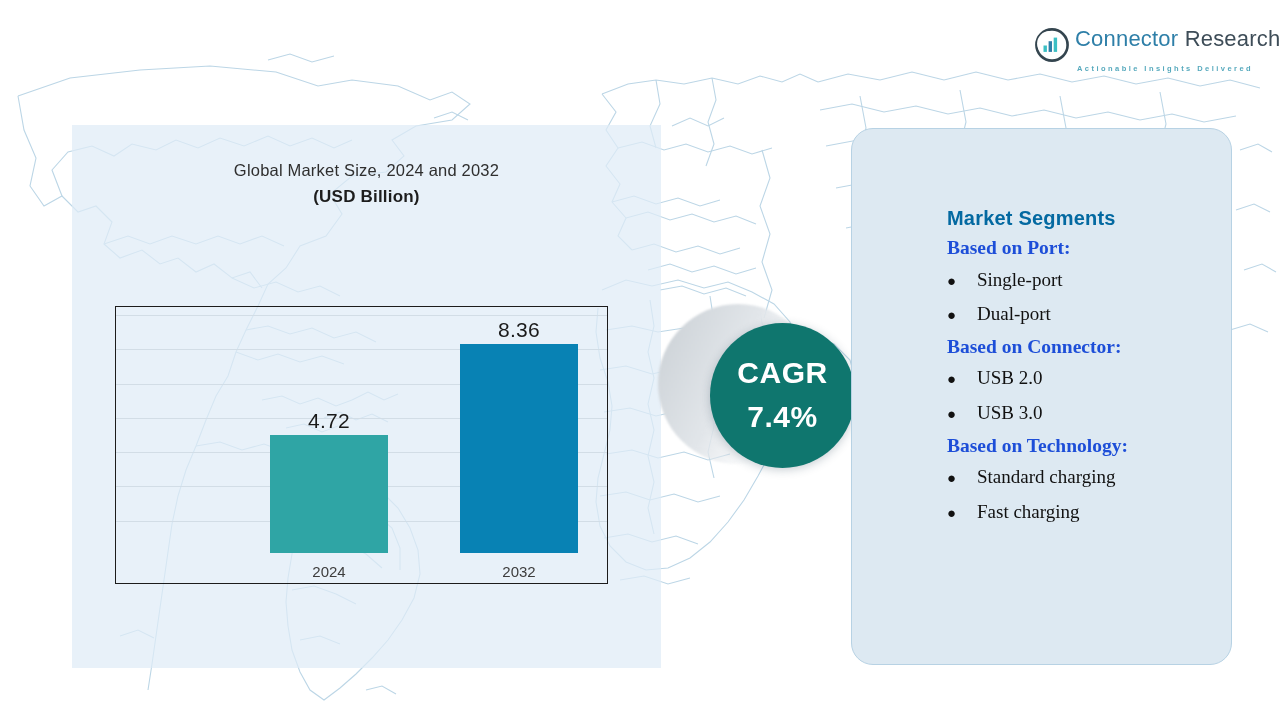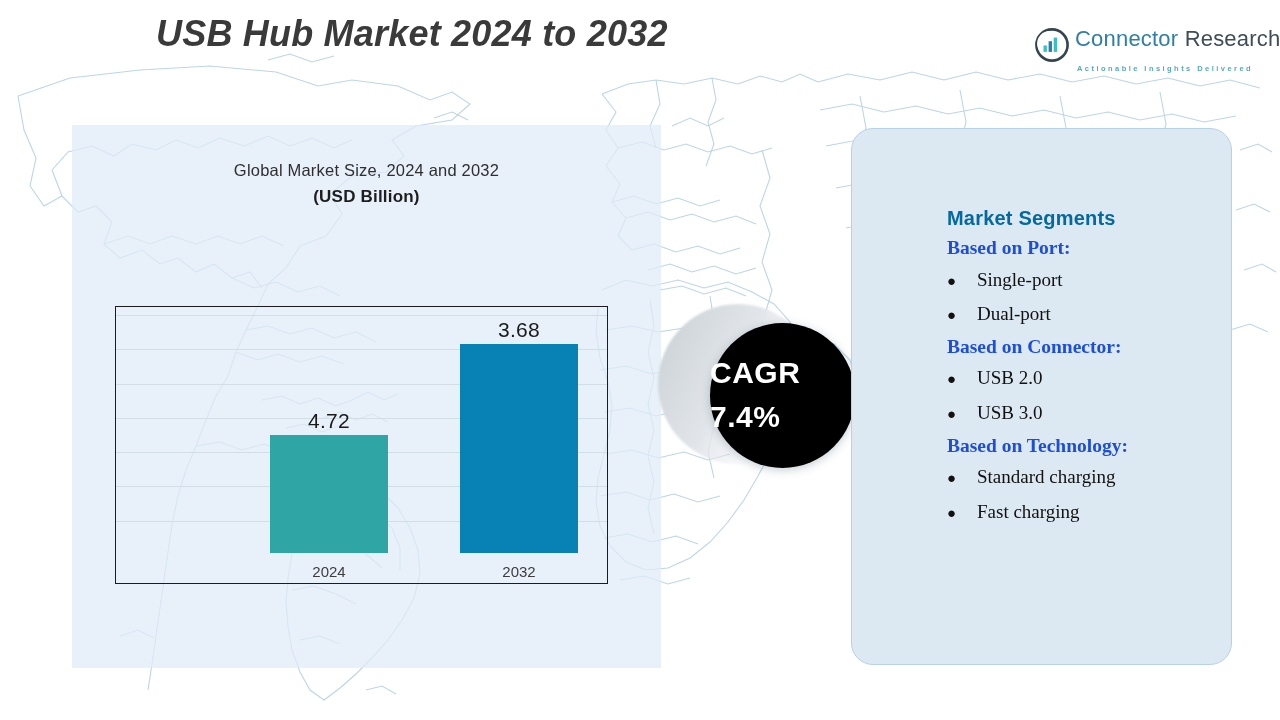--- a/index.html
+++ b/index.html
@@ -163,24 +163,24 @@
     background: linear-gradient(115deg, #c9cfd4 0%, #e2e6ea 45%, rgba(255,255,255,0) 72%);
     filter: blur(1.2px);
   }
   .cagr-circle {
     position: absolute;
     left: 55px;
     top: 23px;
     width: 145px;
     height: 145px;
     border-radius: 50%;
-    background: #000000;
+    background: #0f766e;
     display: flex;
     flex-direction: column;
-    align-items: flex-start;
+    align-items: center;
     justify-content: center;
     box-shadow: 0 2px 10px rgba(30,60,80,0.25);
     gap: 12px;
   }
   .cagr-label {
     color: #ffffff;
     font-size: 30px;
     font-weight: bold;
     letter-spacing: 0.5px;
     line-height: 1.05;
@@ -328,21 +328,20 @@
         <path d="M434,118 L452,112 L468,120"></path>
         <path d="M268,60 L290,54 L312,62 L334,56"></path>
         <path d="M1240,150 L1258,144 L1272,152"></path>
         <path d="M1236,210 L1254,204 L1270,212"></path>
         <path d="M1244,270 L1262,264 L1276,272"></path>
         <path d="M1230,330 L1250,324 L1268,332"></path>
       </g>
     </svg>
   </div>
 
-  <div class="page-title">USB Hub Market 2024 to 2032</div>
 
   <div class="logo">
     <div class="logo-mark">
       <svg viewBox="0 0 34 34" width="34" height="34">
         <circle cx="17" cy="17" r="15.6" fill="none" stroke="#34454f" stroke-width="2.6"></circle>
         <circle cx="14.5" cy="15.5" r="12.4" fill="#ffffff"></circle>
         <rect x="8.5" y="17.5" width="3.4" height="6.4" fill="#3bbfc4"></rect>
         <rect x="13.6" y="13.2" width="3.4" height="10.7" fill="#2e7fa8"></rect>
         <rect x="18.7" y="9.6" width="3.4" height="14.3" fill="#3bbfc4"></rect>
       </svg>
@@ -367,21 +366,21 @@
           <div class="gridline" style="top: 110.857px;"></div>
           <div class="gridline" style="top: 145.143px;"></div>
           <div class="gridline" style="top: 179.429px;"></div>
           <div class="gridline" style="top: 213.714px;"></div>
         </div>
       <div id="bars-layer">
           <div class="bar" style="left: 154px; width: 118px; height: 118px; background: rgb(47, 165, 165);"></div>
           <div class="bar-value" style="left: 124px; width: 178px; bottom: 150px;">4.72</div>
           <div class="bar-cat" style="left: 124px; width: 178px;">2024</div>
           <div class="bar" style="left: 344px; width: 118px; height: 209px; background: rgb(8, 130, 180);"></div>
-          <div class="bar-value" style="left: 314px; width: 178px; bottom: 241px;">3.68</div>
+          <div class="bar-value" style="left: 314px; width: 178px; bottom: 241px;">8.36</div>
           <div class="bar-cat" style="left: 314px; width: 178px;">2032</div>
         </div>
     </div>
   </div>
 
   <div class="cagr-wrap">
     <div class="cagr-glow"></div>
     <div class="cagr-circle">
       <div class="cagr-label">CAGR</div>
       <div class="cagr-value">7.4%</div>

